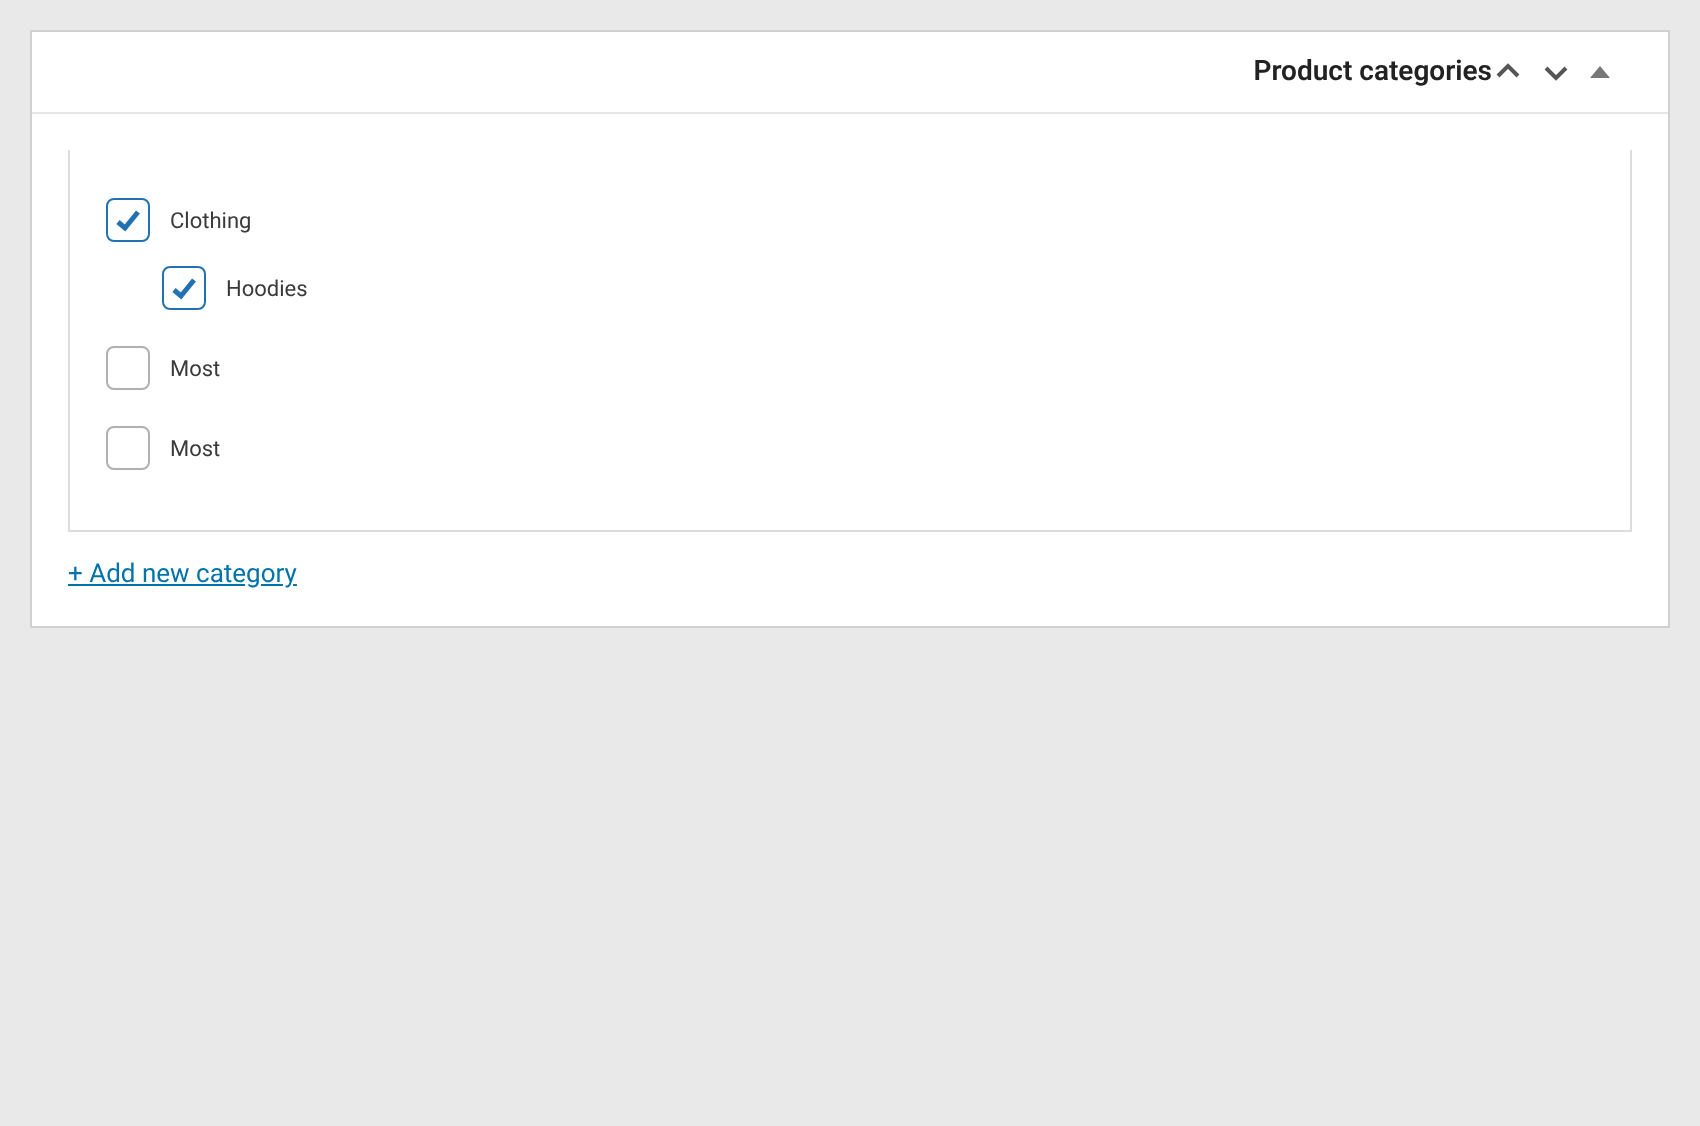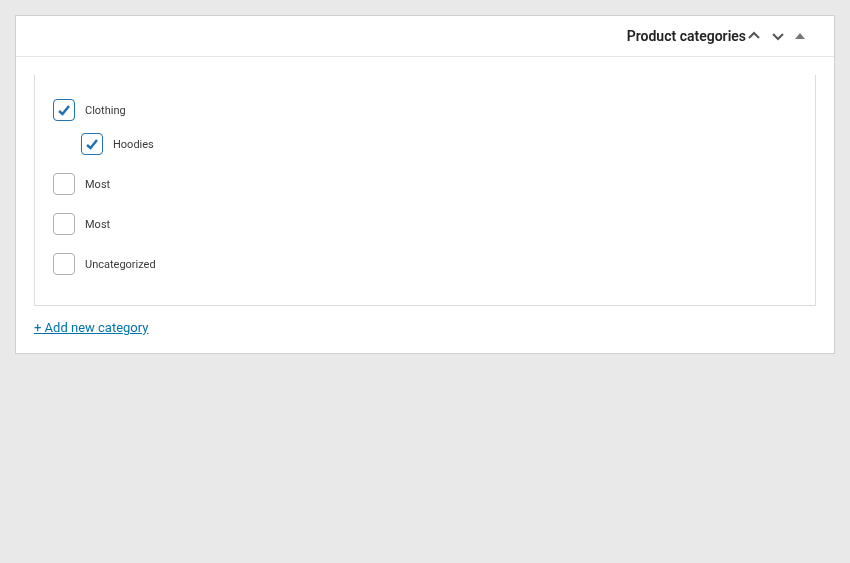--- a/index.html
+++ b/index.html
@@ -170,26 +170,20 @@
           </div>
         </li>
 
         <li>
           <div class="cat-item">
             <span class="cb"></span>
             <span class="cat-label">Most</span>
           </div>
         </li>
 
-        <li>
-          <div class="cat-item">
-            <span class="cb"></span>
-            <span class="cat-label">Uncategorized</span>
-          </div>
-        </li>
 
       </ul>
     </div>
 
     <span class="add-link">+ Add new category</span>
   </div>
 
 </div>
 
 </body></html>

